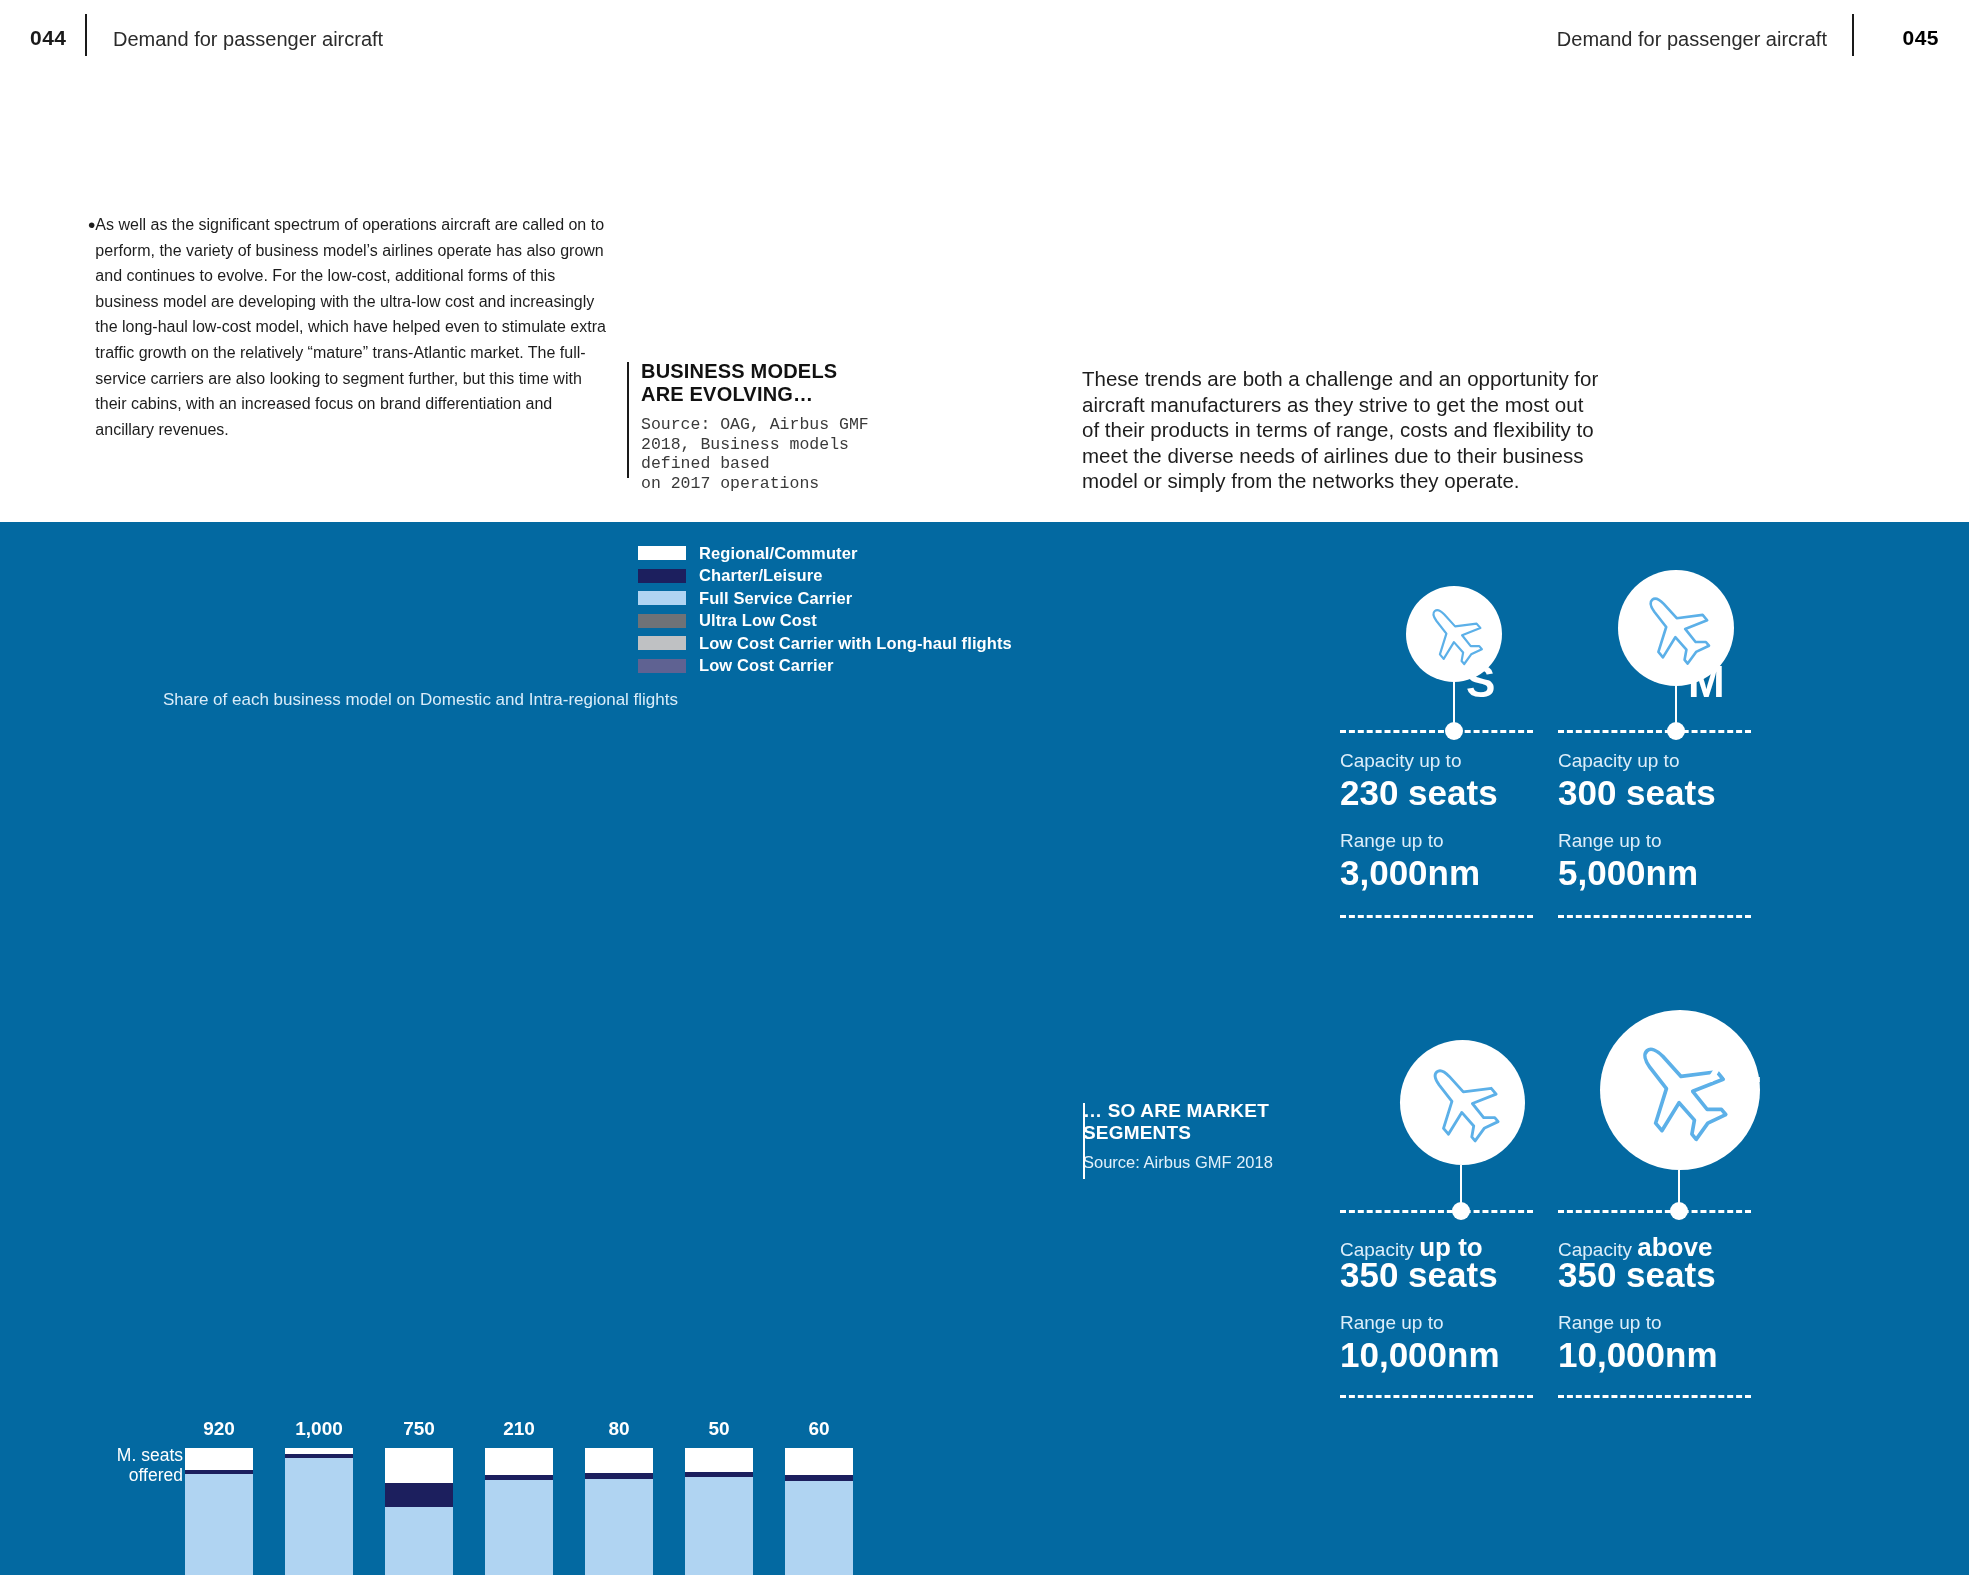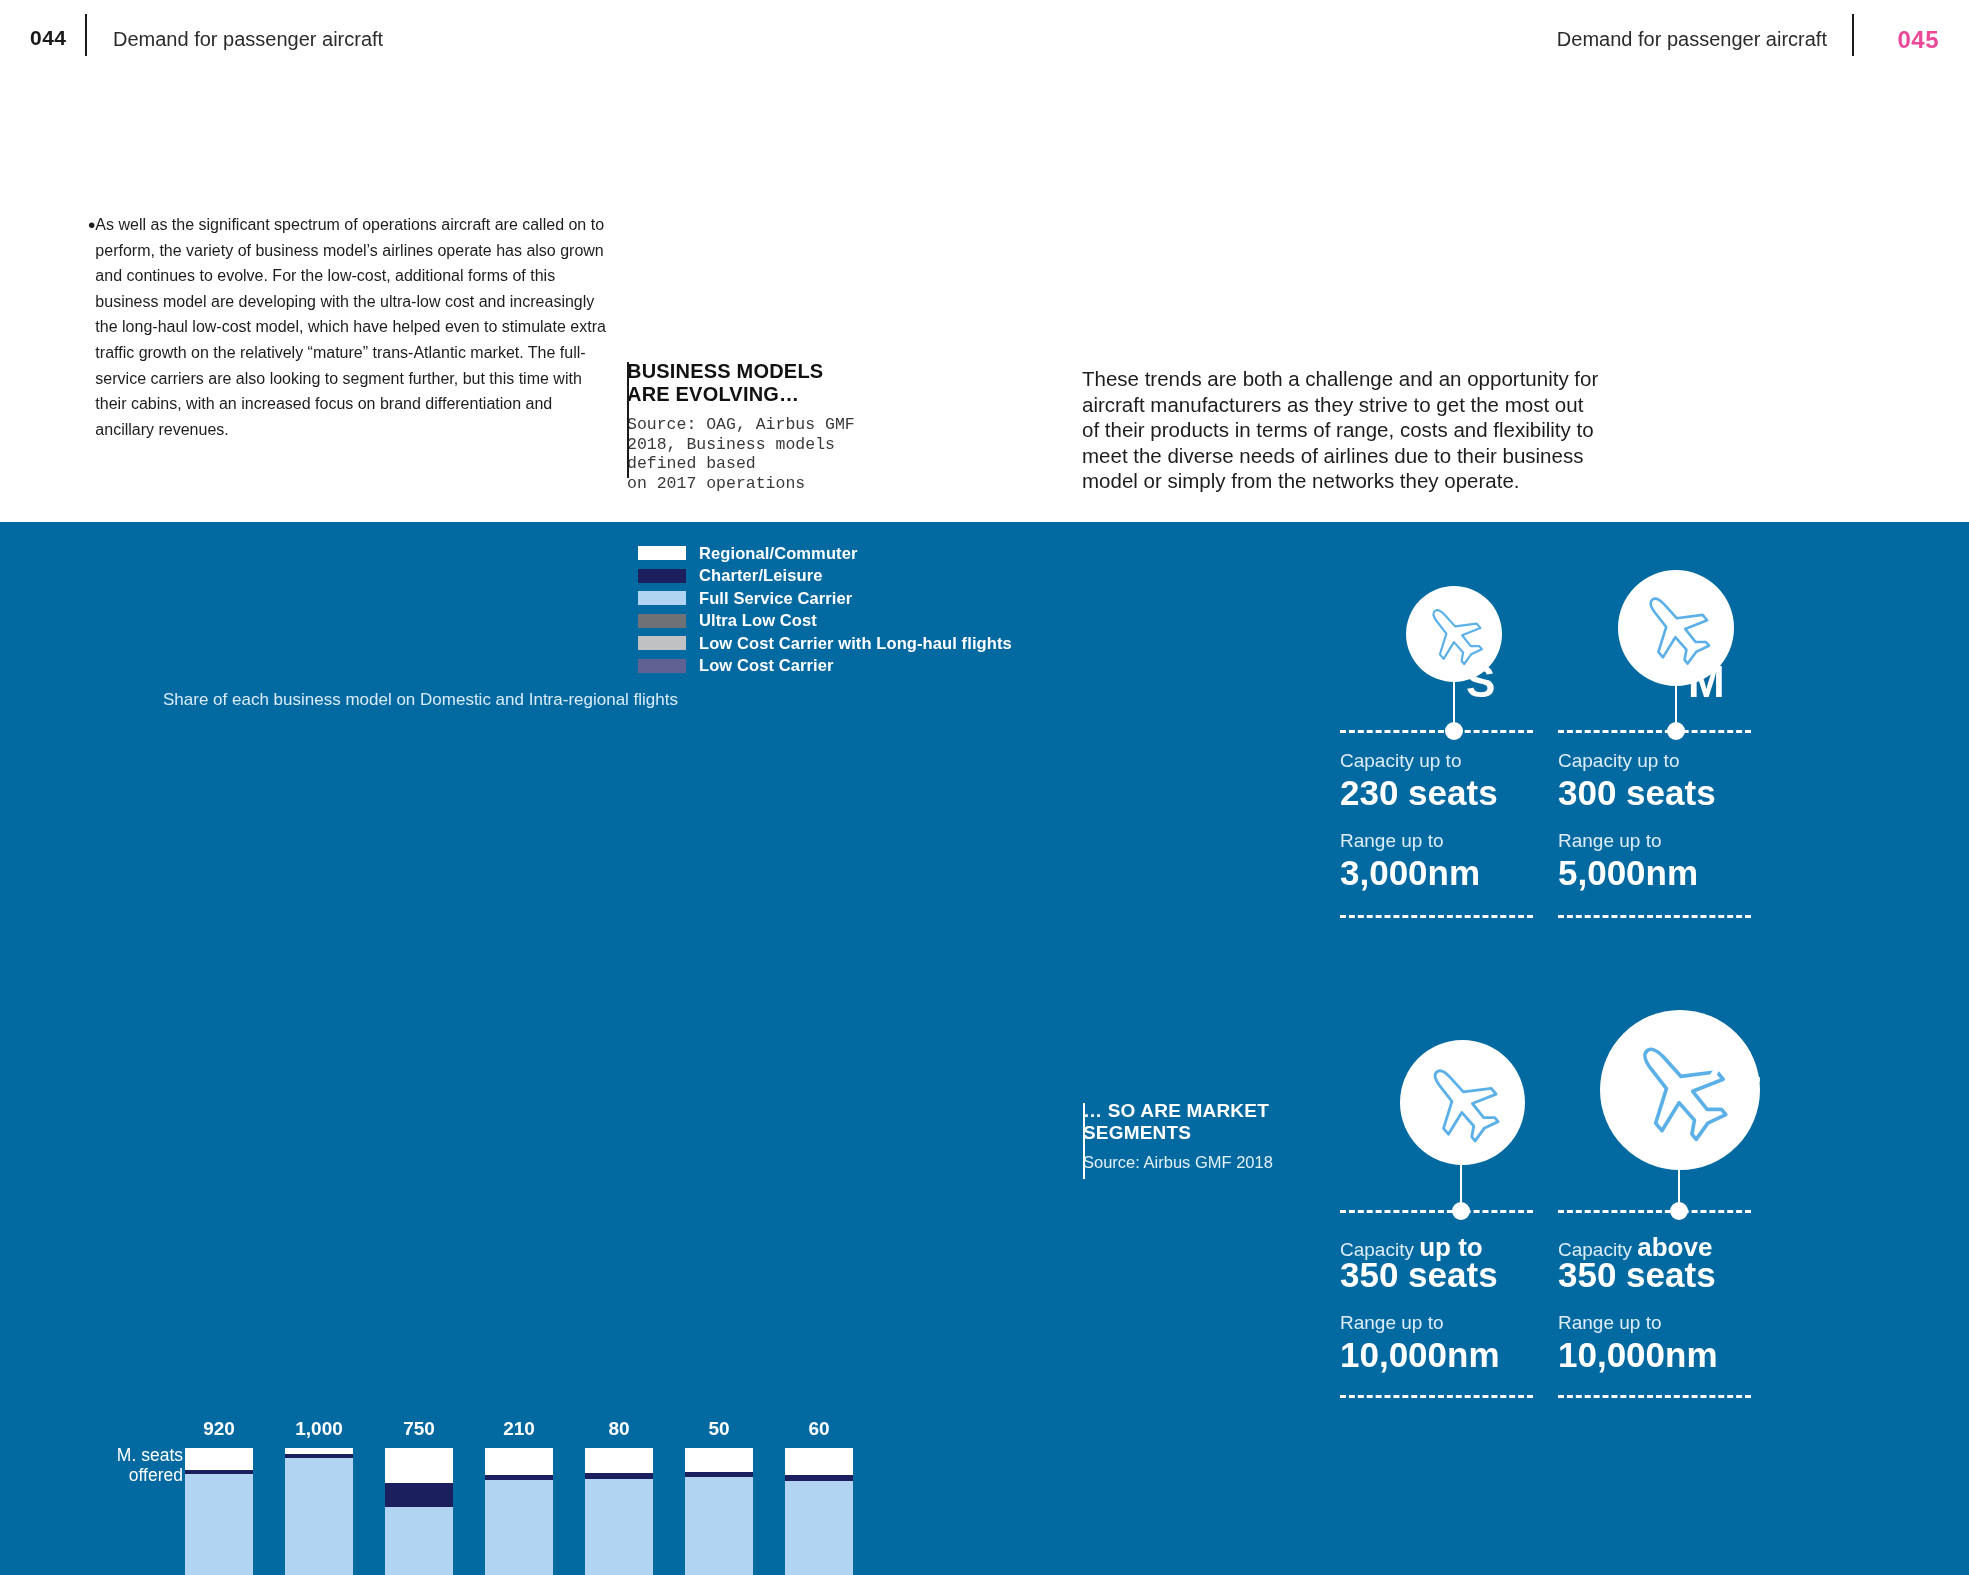--- a/index.html
+++ b/index.html
@@ -10,29 +10,29 @@
     position:relative;
     overflow:hidden;
   }
   
   .pg-head { position:absolute; top:0; left:0; width:1969px; height:70px; }
   .pg-num-left { position:absolute; left:30px; top:26px; font-size:21px; font-weight:bold; color:#1a1a1a; letter-spacing:0.5px;}
   .rule-left { position:absolute; left:85px; top:14px; width:2px; height:42px; background:#1a1a1a; }
   .pg-title-left { position:absolute; left:113px; top:28px; font-size:20px; color:#2b2b2b; }
   .pg-title-right { position:absolute; right:142px; top:28px; font-size:20px; color:#2b2b2b; }
   .rule-right { position:absolute; right:115px; top:14px; width:2px; height:42px; background:#1a1a1a; }
-  .pg-num-right { position:absolute; right:30px; top:26px; font-size:24px; font-weight:bold; color:#ec4899; letter-spacing:0.5px;}
+  .pg-num-right { position:absolute; right:30px; top:26px; font-size:21px; font-weight:bold; color:#000000; letter-spacing:0.5px;}
 
   
   .bullet-block { position:absolute; left:88px; top:212px; width:520px; }
   .bullet-row { display:flex; }
   .bullet-dot { width:16px; font-size:21px; line-height:25.6px; color:#1d1d1d; }
   .bullet-text { font-size:16px; line-height:25.6px; color:#1d1d1d; }
 
-  .mid-col { position:absolute; left:627px; top:360px; width:250px; }
+  .mid-col { position:absolute; left:627px; top:360px; width:250px; padding-left:14px; }
   .mid-col:before { content:""; position:absolute; left:0; top:2px; width:2px; height:116px; background:#1a1a1a; }
   .mid-head { font-size:20px; font-weight:bold; color:#111; line-height:23px; letter-spacing:0.2px; }
   .mid-src { margin-top:9px; font-size:16.5px; line-height:19.5px; color:#3a3a3a;font-family:Liberation Mono, monospace; }
 
   .right-col { position:absolute; left:1082px; top:366px; width:520px; }
   .right-col p { font-size:20.5px; line-height:25.6px; color:#1d1d1d; }
 
   
   .panel { position:absolute; left:0; top:522px; width:1969px; height:1053px; background:#0369a1; }
 

